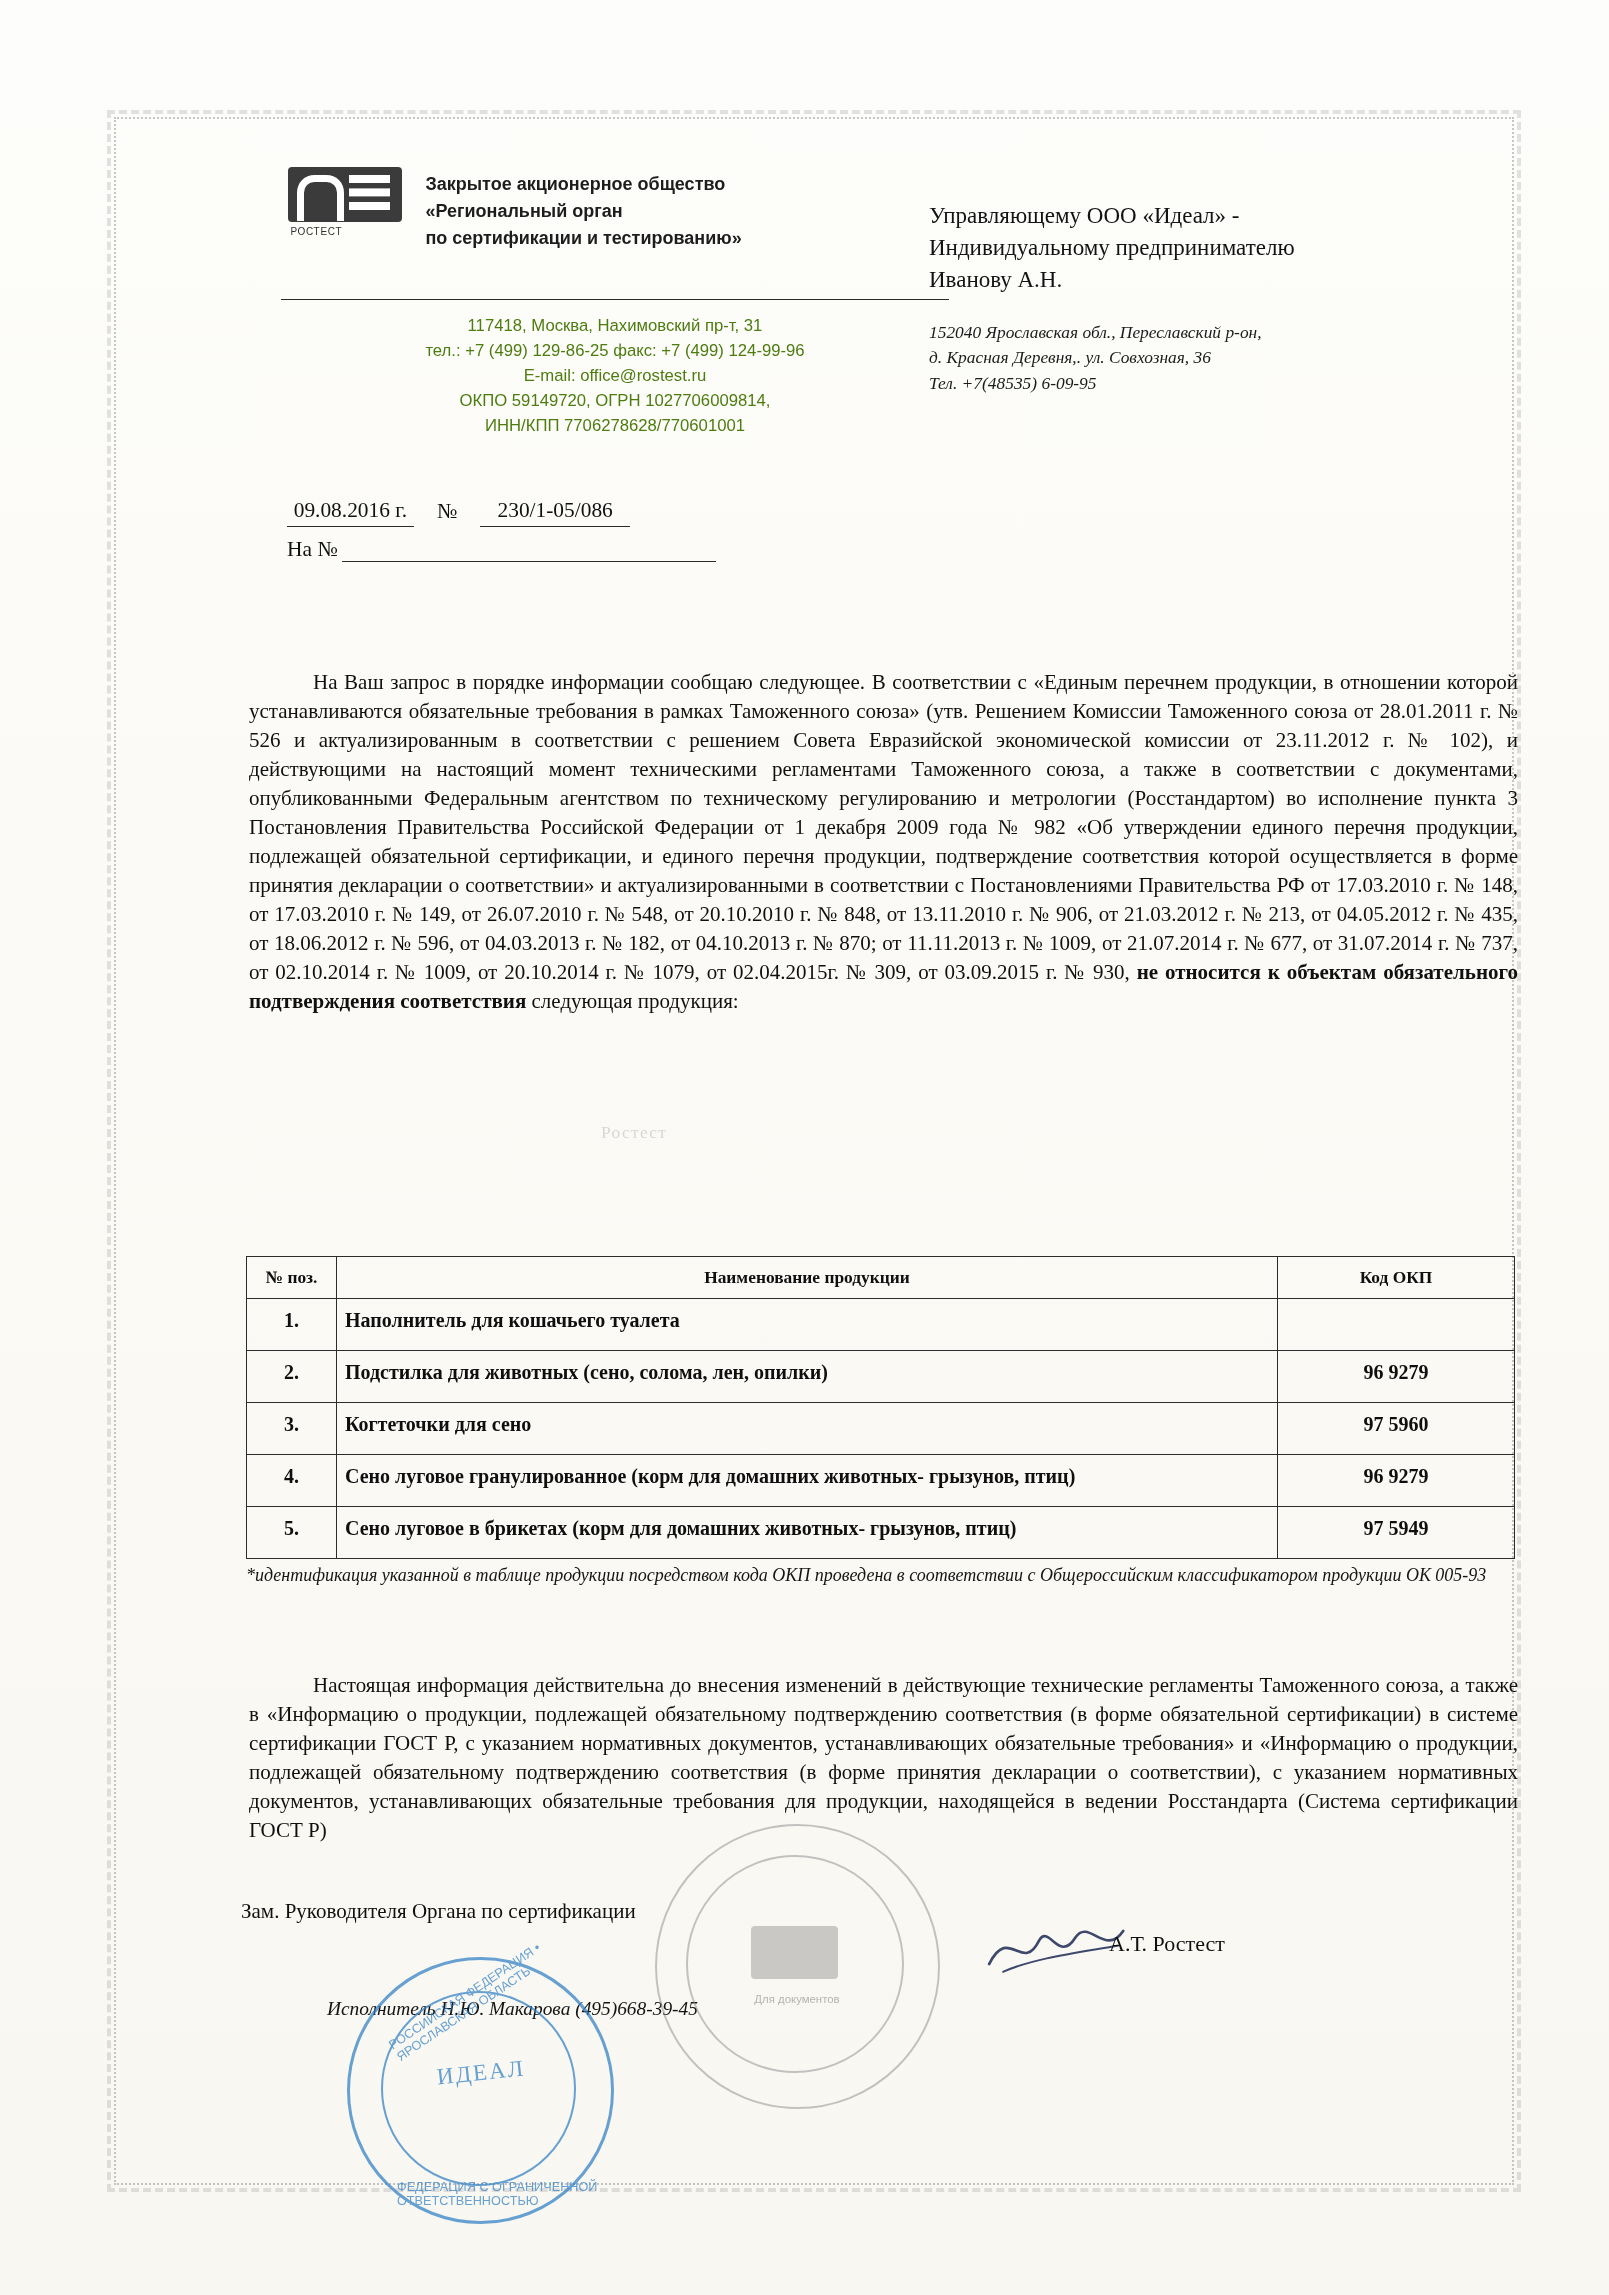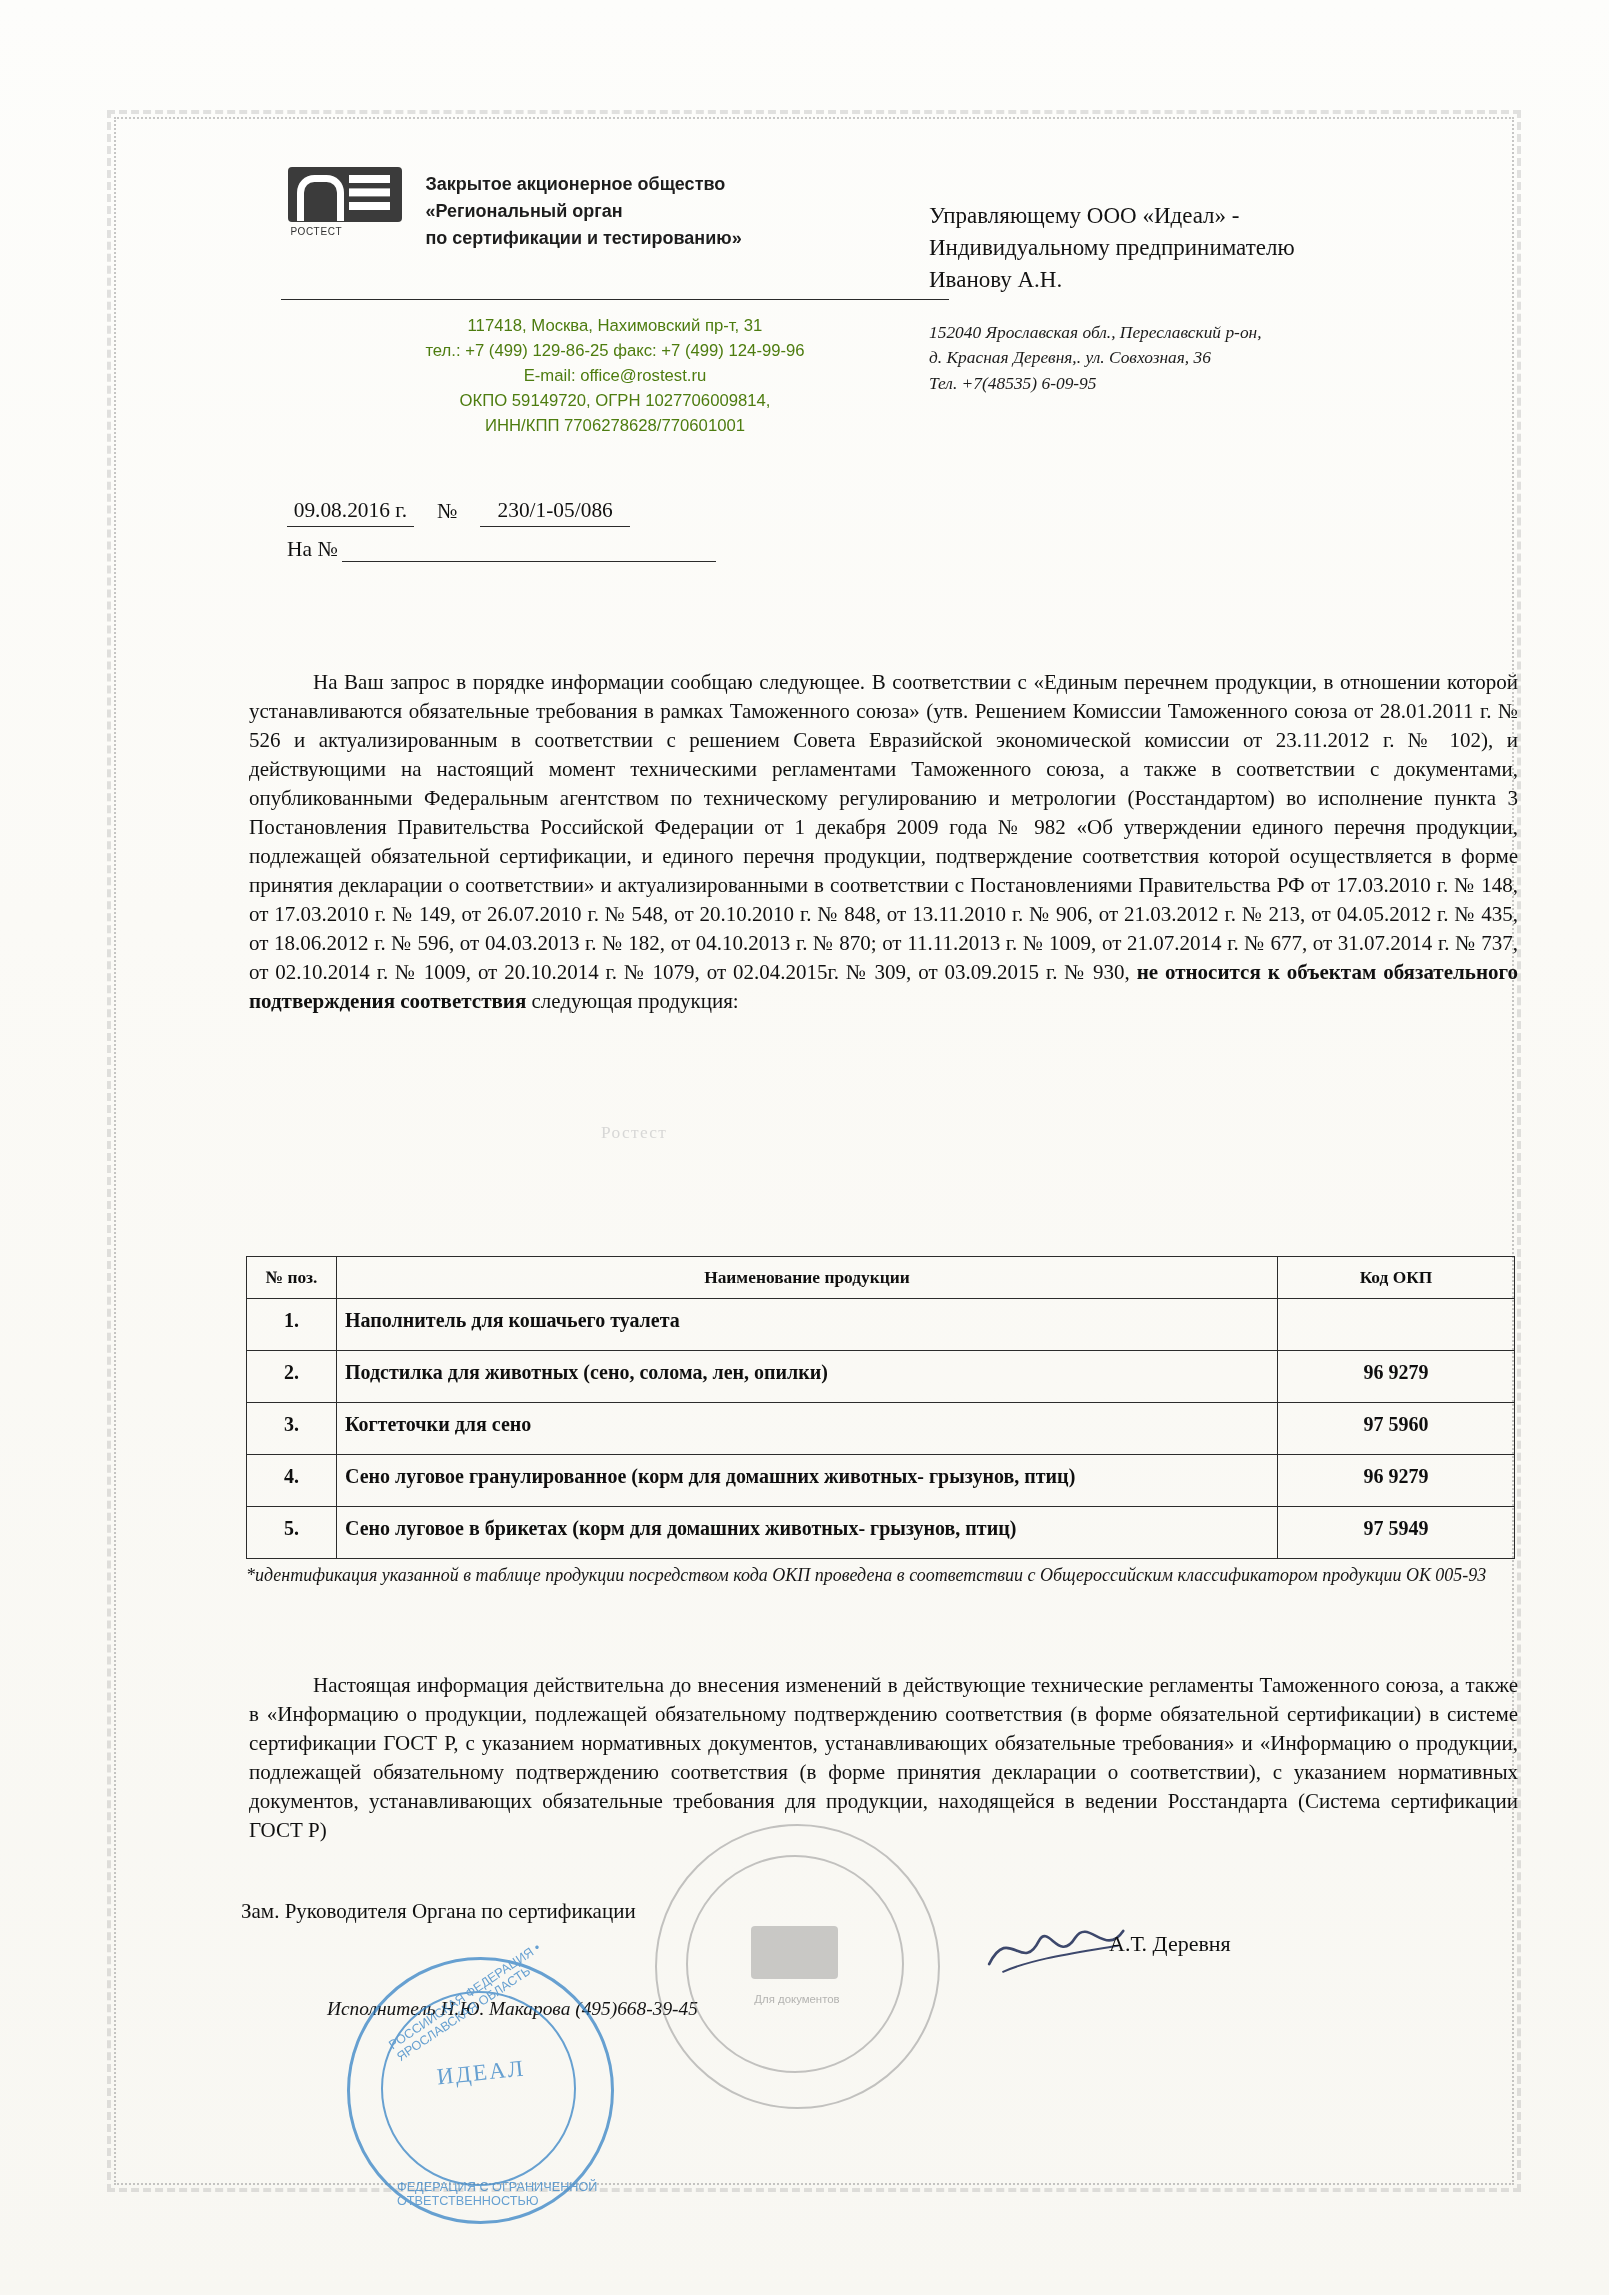--- a/index.html
+++ b/index.html
@@ -464,21 +464,21 @@
 
   <div class="sign">
     <div>Зам. Руководителя Органа по сертификации</div>
   </div>
 
   <svg class="signature-ink" viewBox="0 0 220 110">
     <path d="M10 80 C40 20, 60 95, 85 45 C100 18, 115 80, 140 40 C160 10, 185 70, 212 30" fill="none" stroke="#1d2a55" stroke-width="4" stroke-linecap="round"></path>
     <path d="M30 92 C80 70, 150 62, 205 52" fill="none" stroke="#1d2a55" stroke-width="3"></path>
   </svg>
 
-  <div class="signer">А.Т. Деревня</div>
+  <div class="signer">А.Т. Ростест</div>
   <div class="executor">Исполнитель Н.Ю. Макарова (495)668-39-45</div>
 
   <div class="stamp-gray">
     <div class="g-logo"></div>
     <div class="g-cap">Для документов</div>
   </div>
 
   <div class="stamp-blue">
     <div class="ring-text">
       <span class="rt-t">РОССИЙСКАЯ ФЕДЕРАЦИЯ • ЯРОСЛАВСКАЯ ОБЛАСТЬ</span>

